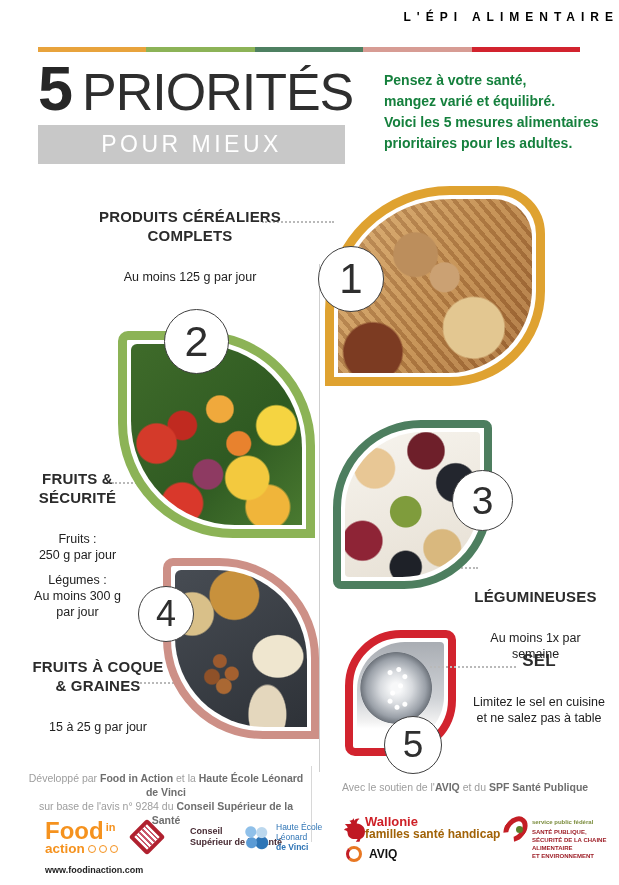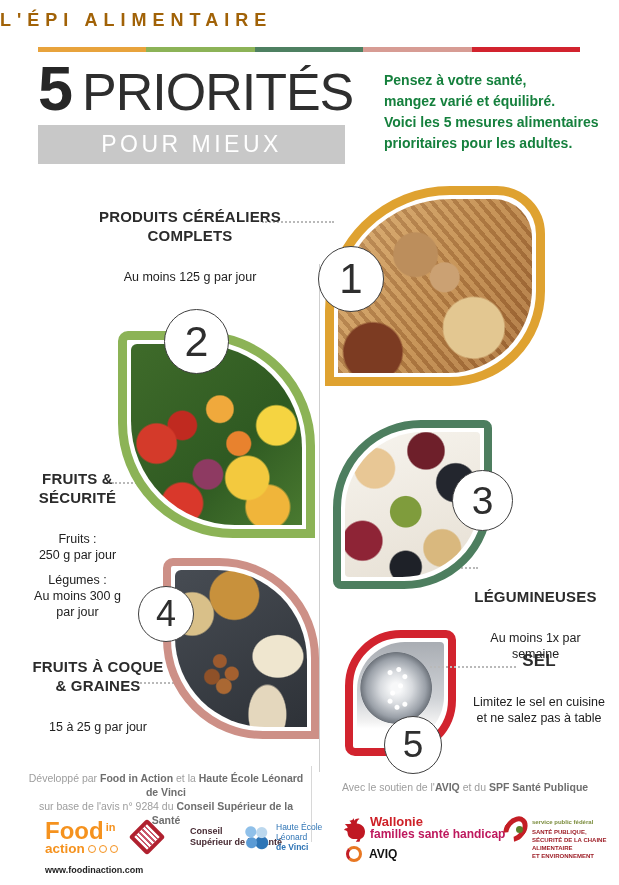--- a/index.html
+++ b/index.html
@@ -1,21 +1,21 @@
 <!DOCTYPE html>
 <html><head>
 <meta charset="utf-8">
 <style>
   html,body{margin:0;padding:0;background:#fff;}
   .page{position:relative;width:619px;height:885px;background:#fff;overflow:hidden;
         font-family:"Liberation Sans",sans-serif;color:#2b2b2b;}
 
   
-  .header-title{position:absolute;top:10px;left:0;width:619px;text-align:left;
-    font-size:18px;font-weight:700;letter-spacing:6px;color:#a16207;}
+  .header-title{position:absolute;top:10px;left:0;width:619px;text-align:right;
+    font-size:12px;font-weight:700;letter-spacing:6px;color:#000000;}
   .color-bar{position:absolute;top:47px;left:38px;width:542px;height:5px;display:flex;}
   .color-bar span{flex:1;}
 
   
   .hero-number{position:absolute;left:38px;top:57px;font-size:63px;font-weight:700;line-height:1;color:#262626;}
   .hero-word{position:absolute;left:82px;top:66px;font-size:52px;font-weight:300;line-height:1;
     letter-spacing:-1px;color:#2e2e2e;}
   .banner{position:absolute;left:38px;top:125px;width:307px;height:39px;background:#C8C8C8;
     color:#fff;font-size:23px;letter-spacing:3.5px;text-align:center;line-height:39px;font-weight:400;}
   .intro{position:absolute;left:384px;top:70px;width:230px;font-size:14px;font-weight:700;
@@ -136,24 +136,24 @@
   .logo-vinci{position:absolute;left:243px;top:822px;display:flex;gap:7px;align-items:center;}
   .lv-icon{width:26px;height:26px;
     background:
       radial-gradient(circle at 30% 30%, #8fc0e9 0 5px, transparent 6px),
       radial-gradient(circle at 72% 33%, #bcd8ee 0 5px, transparent 6px),
       radial-gradient(circle at 33% 72%, #5b9bd5 0 5px, transparent 6px),
       radial-gradient(circle at 72% 72%, #2e75b6 0 6px, transparent 7px);}
   .lv-text{font-size:8.5px;line-height:10px;color:#2e74b5;}
   .lv-text .bold{font-weight:700;}
   .logo-wallonie{position:absolute;left:343px;top:816px;}
-  .lw-top{display:flex;gap:5px;}
+  .lw-top{display:flex;}
   .lw-lines{line-height:12px;}
   .lw-title{font-size:13px;font-weight:700;color:#CE2027;}
-  .lw-sub{font-size:12px;font-weight:700;color:#be185d;}
+  .lw-sub{font-size:12px;font-weight:700;color:#a16207;}
   .lw-aviq{display:flex;align-items:center;gap:7px;margin-top:4px;margin-left:3px;}
   .lw-aviq-icon{width:10px;height:10px;border-radius:50%;border:3px solid #E87722;border-left-color:#C41E25;}
   .lw-aviq-label{font-size:12px;font-weight:700;color:#111;}
   .logo-spf{position:absolute;left:505px;top:815px;display:flex;gap:6px;}
   .ls-icon{width:28px;height:28px;position:relative;}
   .ls-ring{position:absolute;inset:0;border-radius:50%;border:5px solid #C41E25;border-bottom-color:transparent;transform:rotate(40deg);}
   .ls-dot{position:absolute;left:11px;top:11px;width:7px;height:7px;background:#5a7f2a;border-radius:50%;}
   .ls-text{padding-top:3px;}
   .ls-small{font-size:6px;color:#7a8c3c;line-height:8px;font-weight:700;margin-bottom:2px;}
   .ls-line{font-size:6px;font-weight:700;color:#9d1d26;line-height:8px;}

